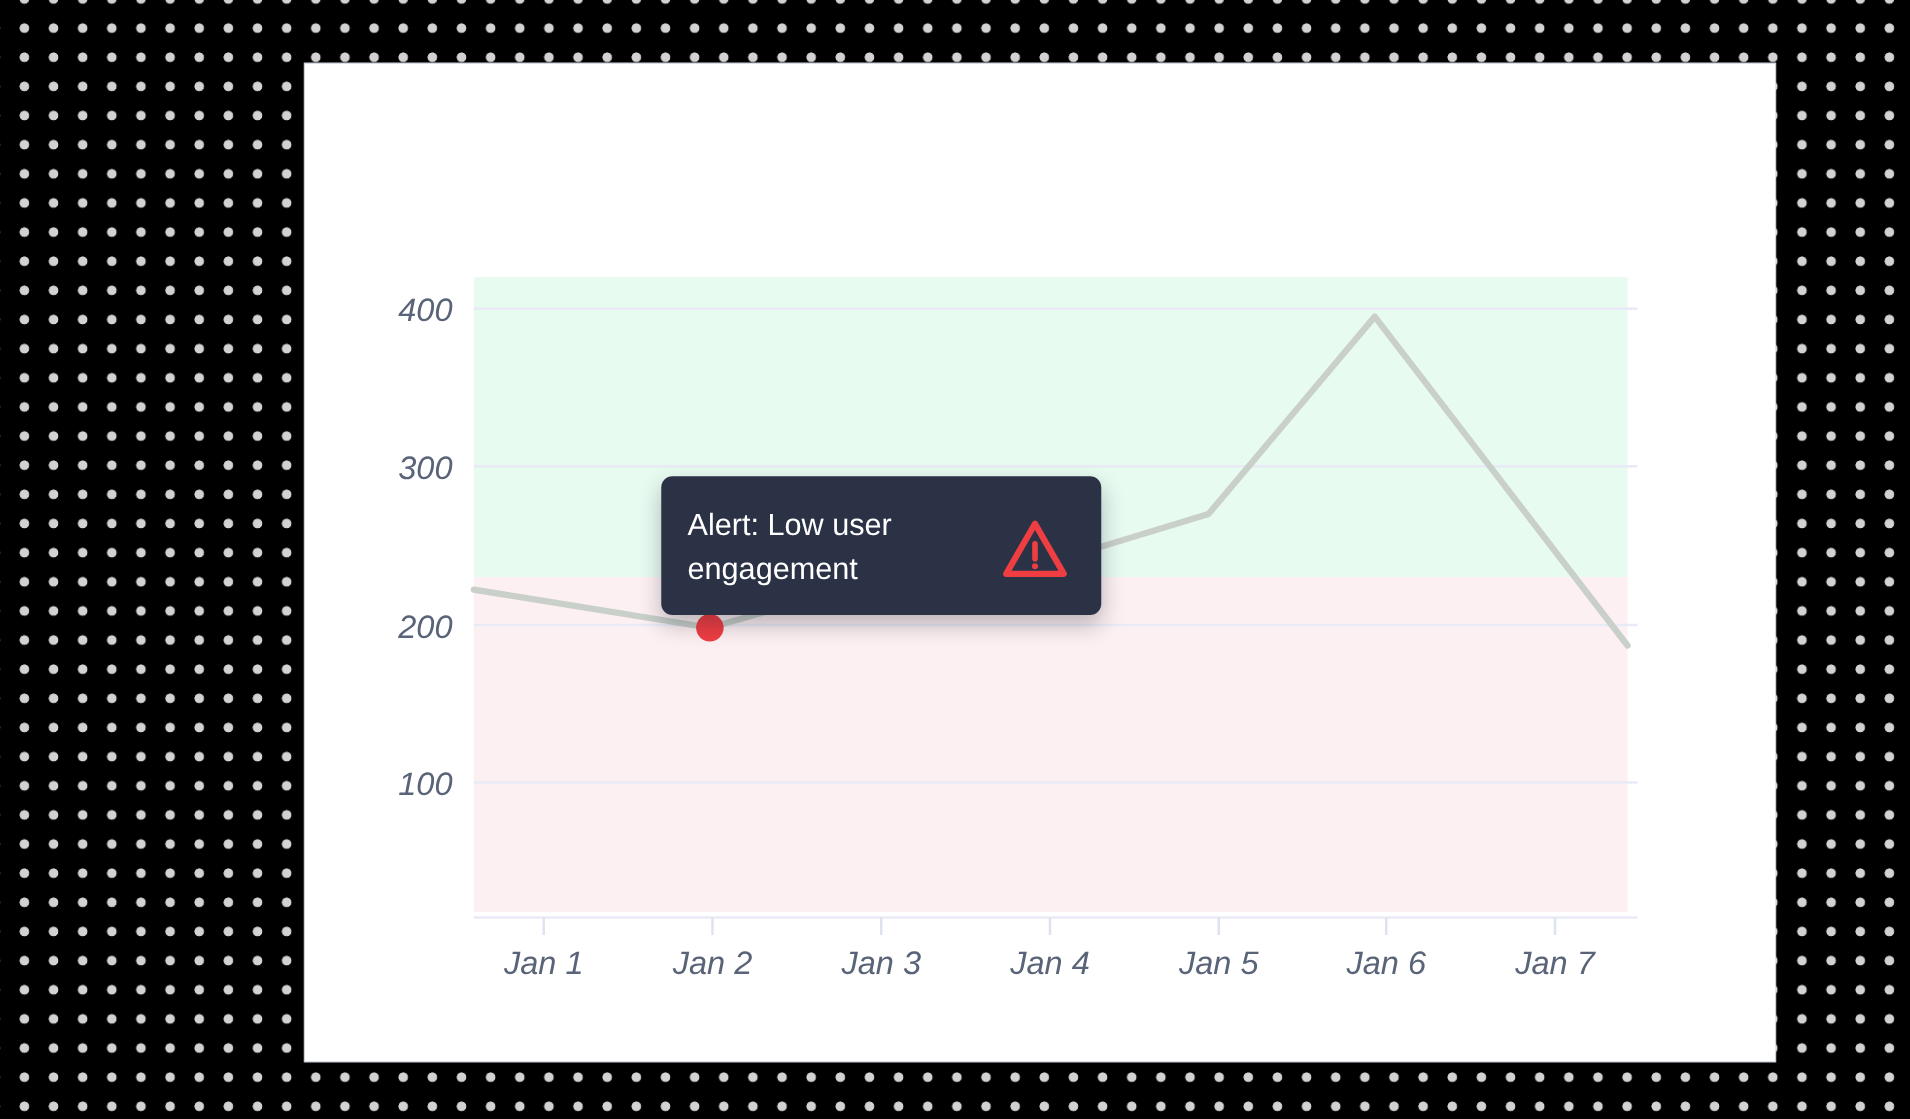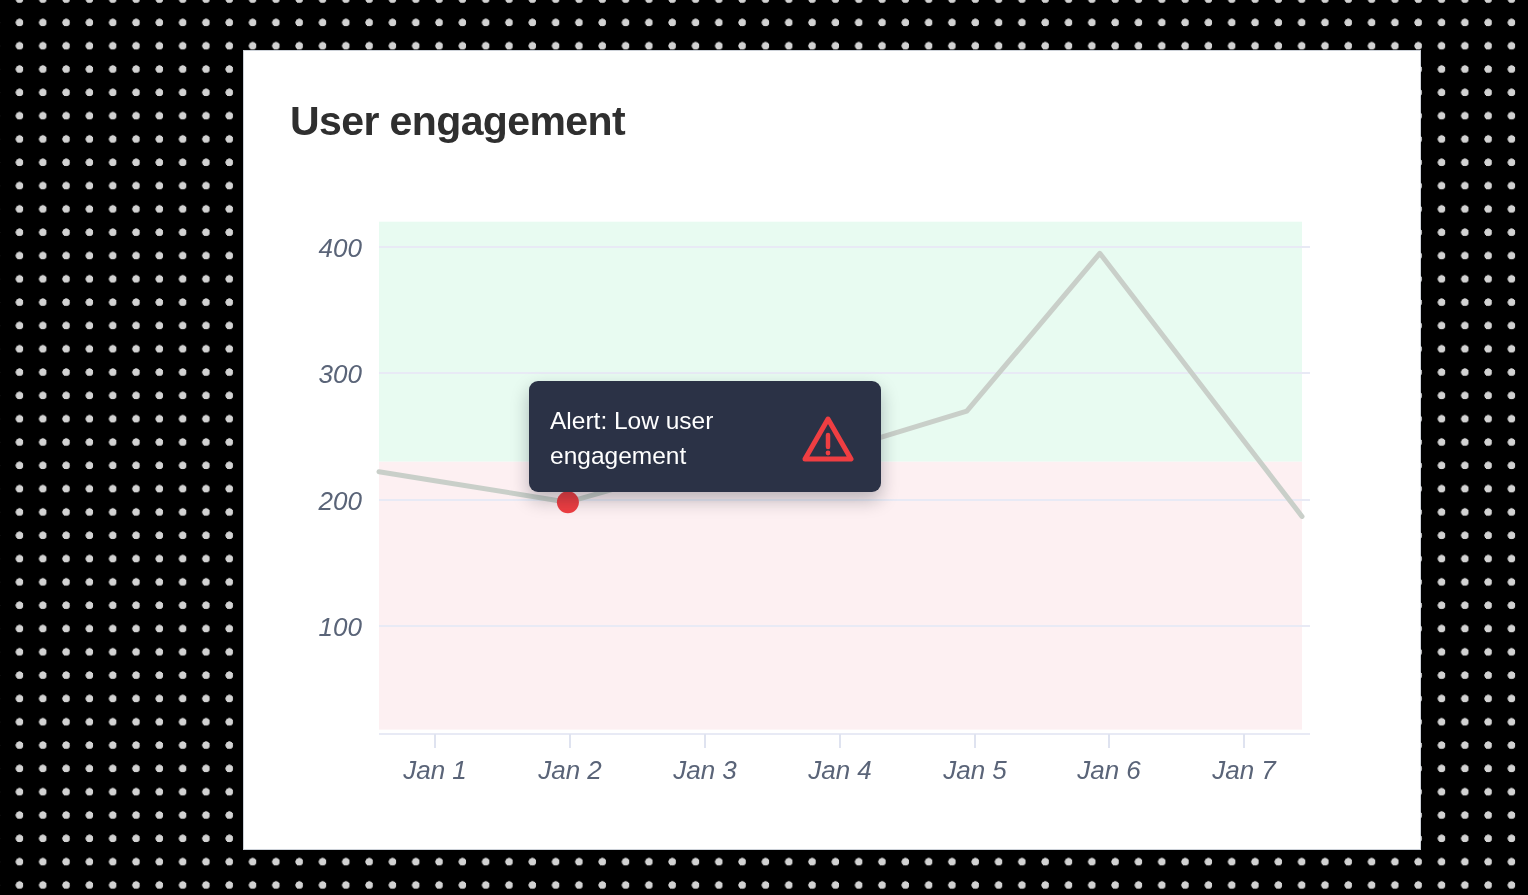--- a/index.html
+++ b/index.html
@@ -103,21 +103,20 @@
     line-height: 0;
   }
 </style>
 </head>
 <body>
 
 <div id="dot-backdrop"></div>
 
 <div id="card">
 
-  <div id="page-title">User engagement</div>
 
   <div id="chart-area">
     <svg id="chart-svg" width="1176" height="798" viewBox="0 0 1176 798">
 
       <rect x="135" y="170.7" width="923" height="240.0" fill="#e8fbf1"></rect>
       <rect x="135" y="410.8" width="923" height="267.8" fill="#fdf0f2"></rect>
 
       <g stroke="#e8eaf5" stroke-width="2">
         <line x1="135" y1="196" x2="1066" y2="196"></line>
         <line x1="135" y1="322" x2="1066" y2="322"></line>

